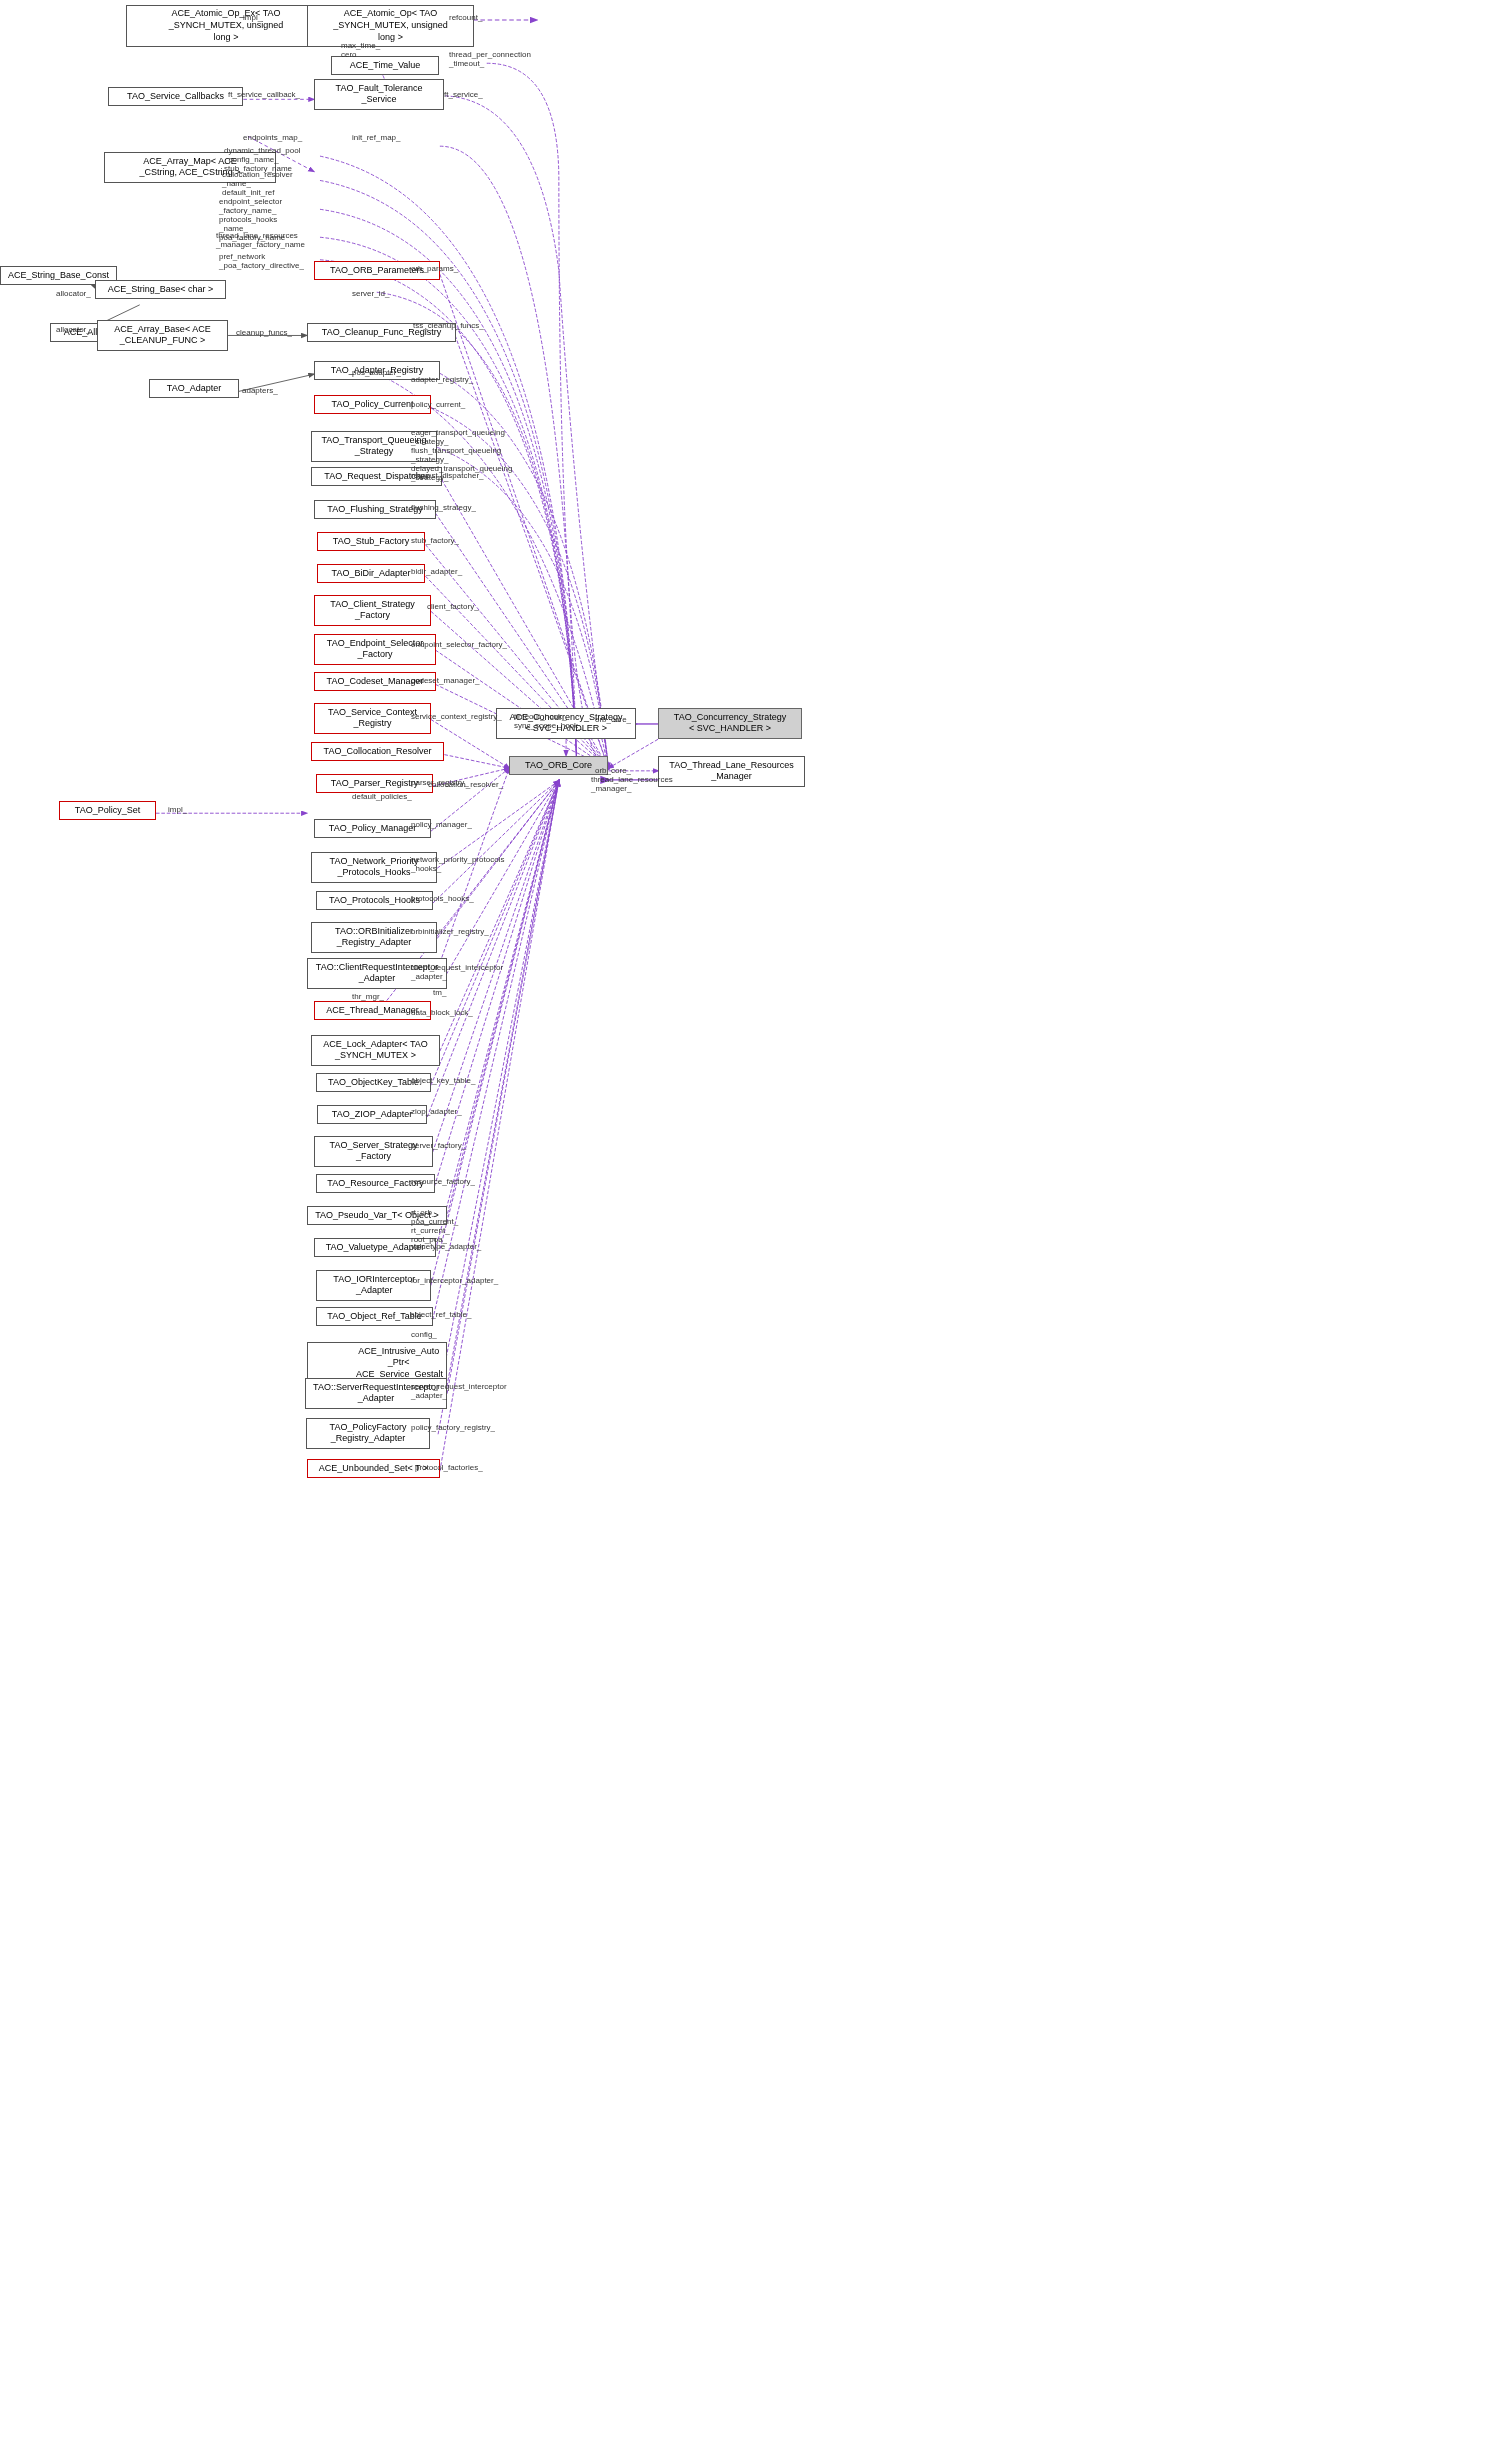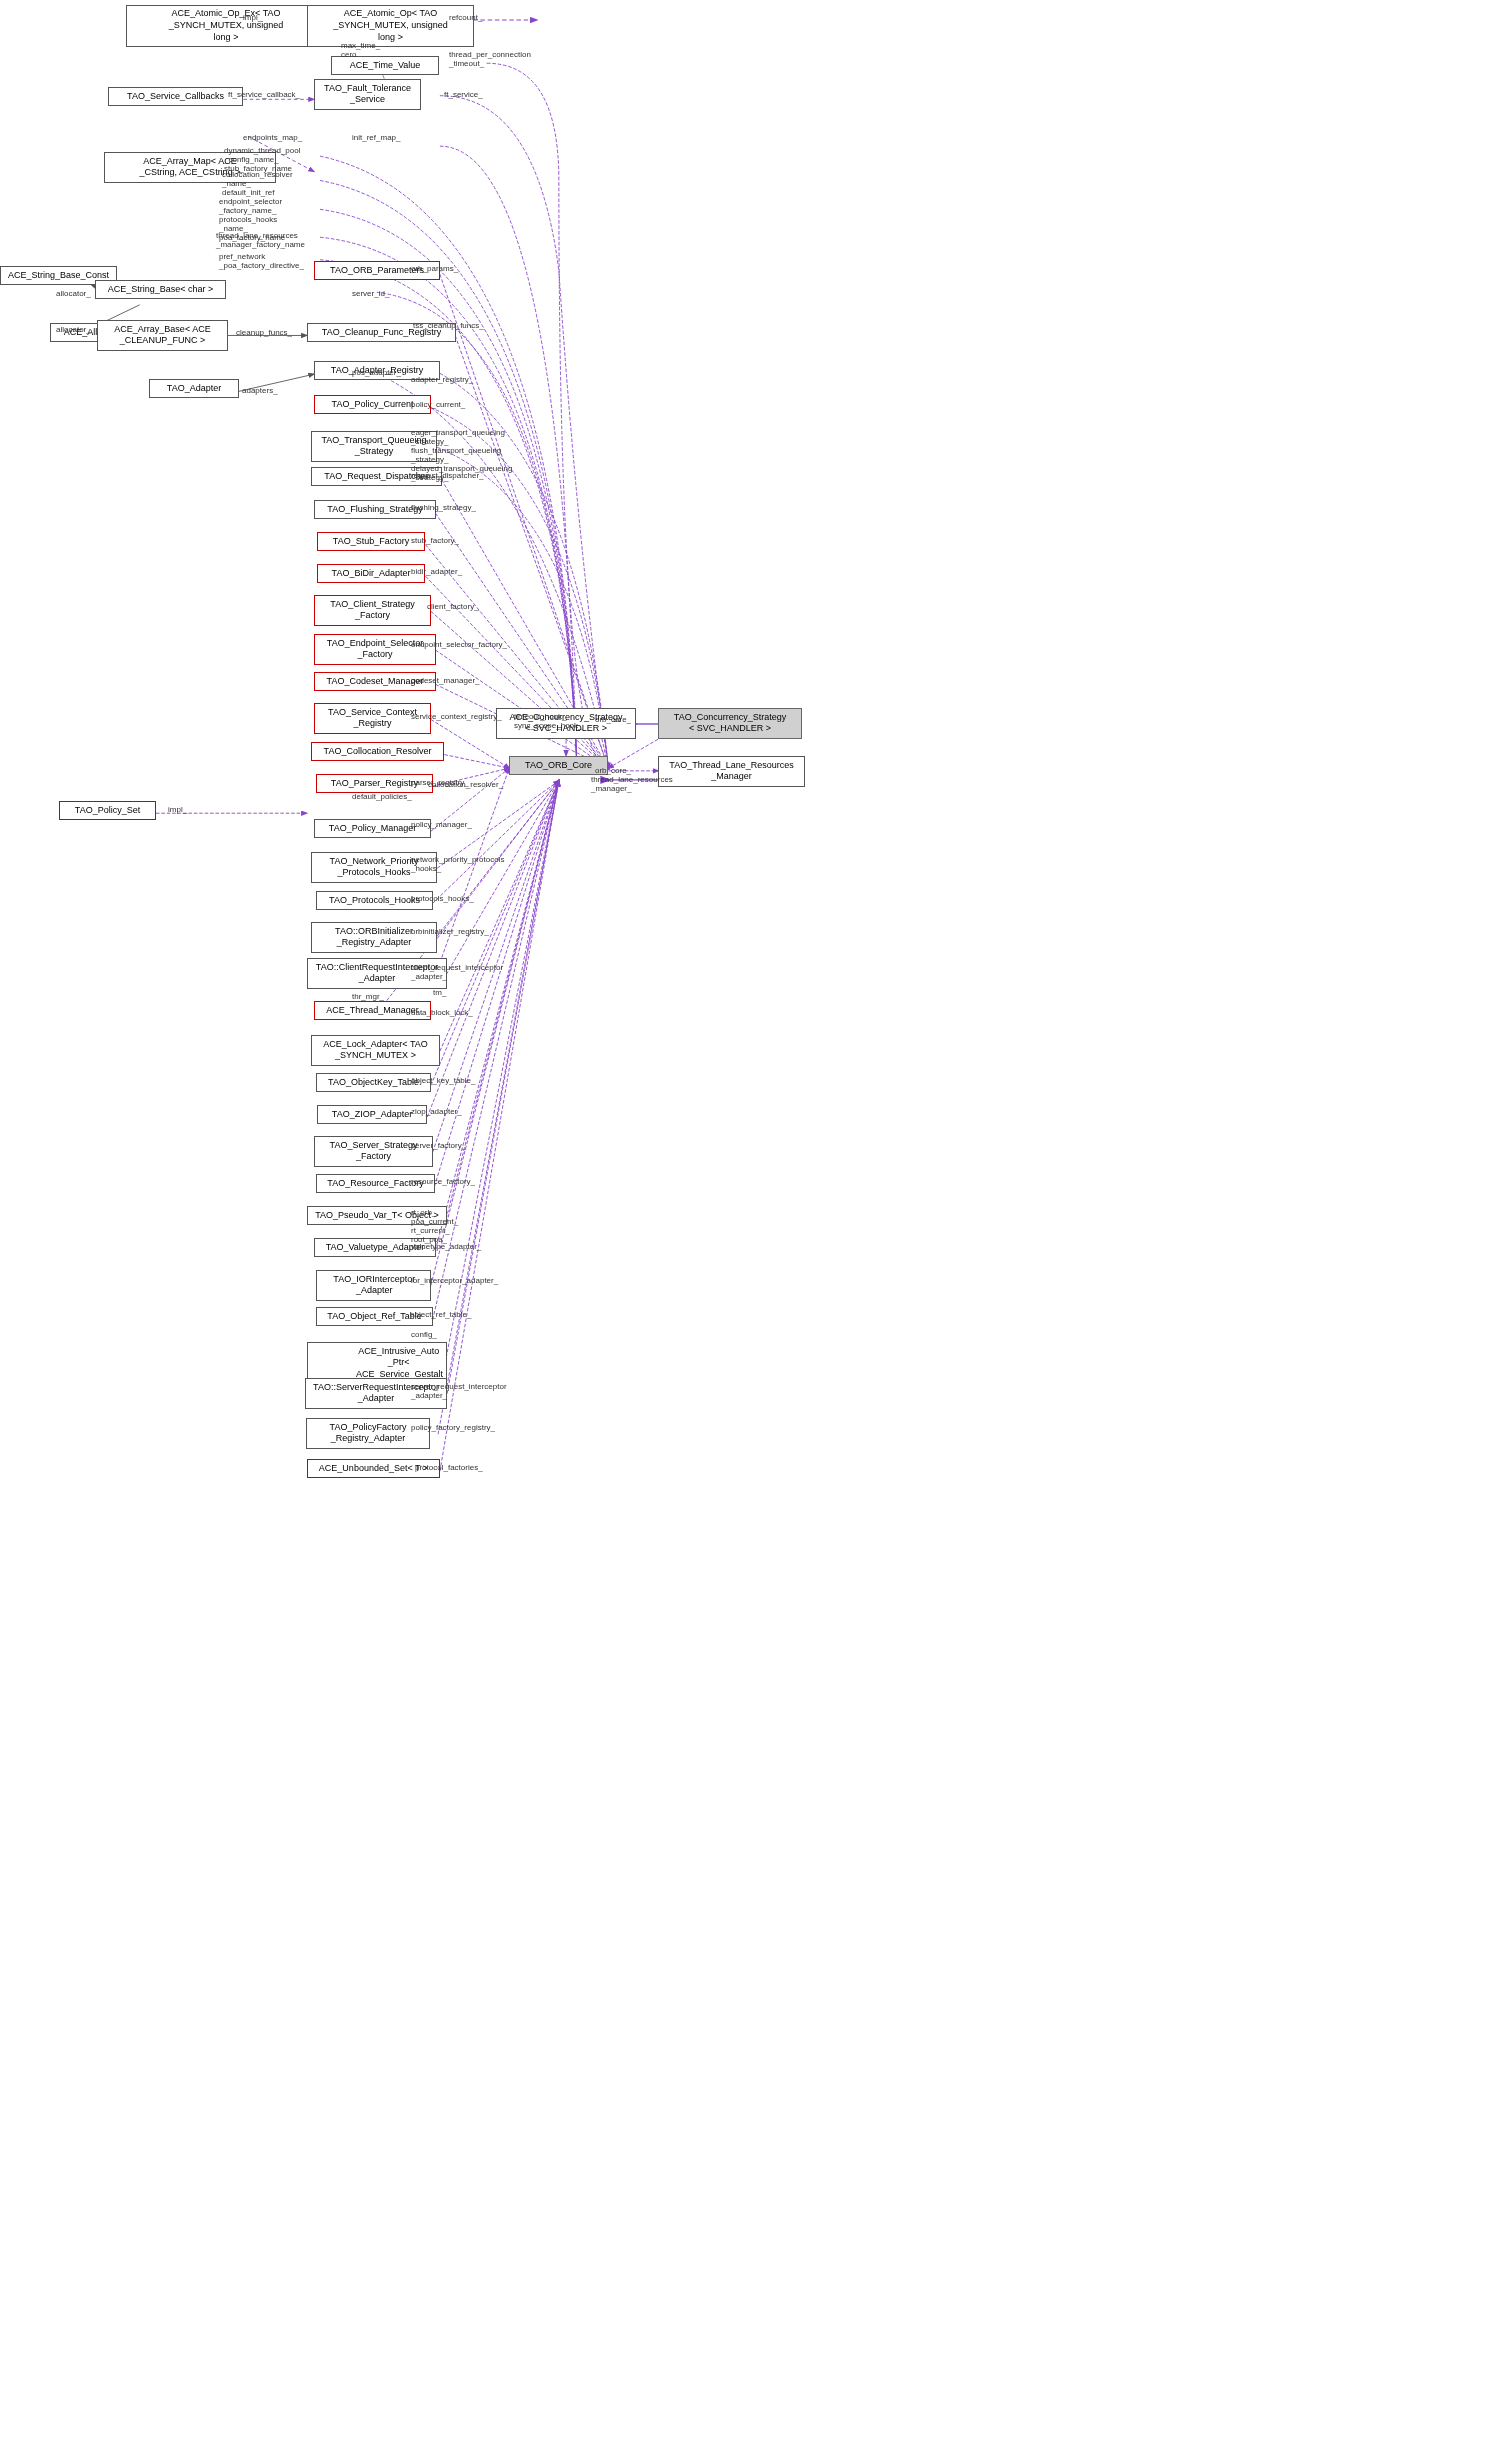--- a/index.html
+++ b/index.html
@@ -194,21 +194,21 @@
 long &gt;</div>
 
   <div class="node node-plain" style="left:307px; top:4.5px; width:167px;">ACE_Atomic_Op&lt; TAO
 _SYNCH_MUTEX, unsigned
 long &gt;</div>
 
   <div class="node node-plain" style="left:331px; top:56px; width:108px;">ACE_Time_Value</div>
 
   <div class="node node-plain" style="left:108px; top:87px; width:135px;">TAO_Service_Callbacks</div>
 
-  <div class="node node-plain" style="left:314px; top:79px; width:107px;">TAO_Fault_Tolerance
+  <div class="node node-plain" style="left:314px; top:79px; width:130px;">TAO_Fault_Tolerance
 _Service</div>
 
   <div class="node node-plain" style="left:104px; top:120px; width:172px;margin-top:32px;">ACE_Array_Map&lt; ACE
 _CString, ACE_CString &gt;</div>
 
   <div class="node node-red" style="left:314px; top:261px; width:126px;">TAO_ORB_Parameters</div>
 
   <div class="node node-plain" style="left:0px; top:266px; width:117px;">ACE_String_Base_Const</div>
 
   <div class="node node-plain" style="left:95px; top:280px; width:131px;">ACE_String_Base&lt; char &gt;</div>

